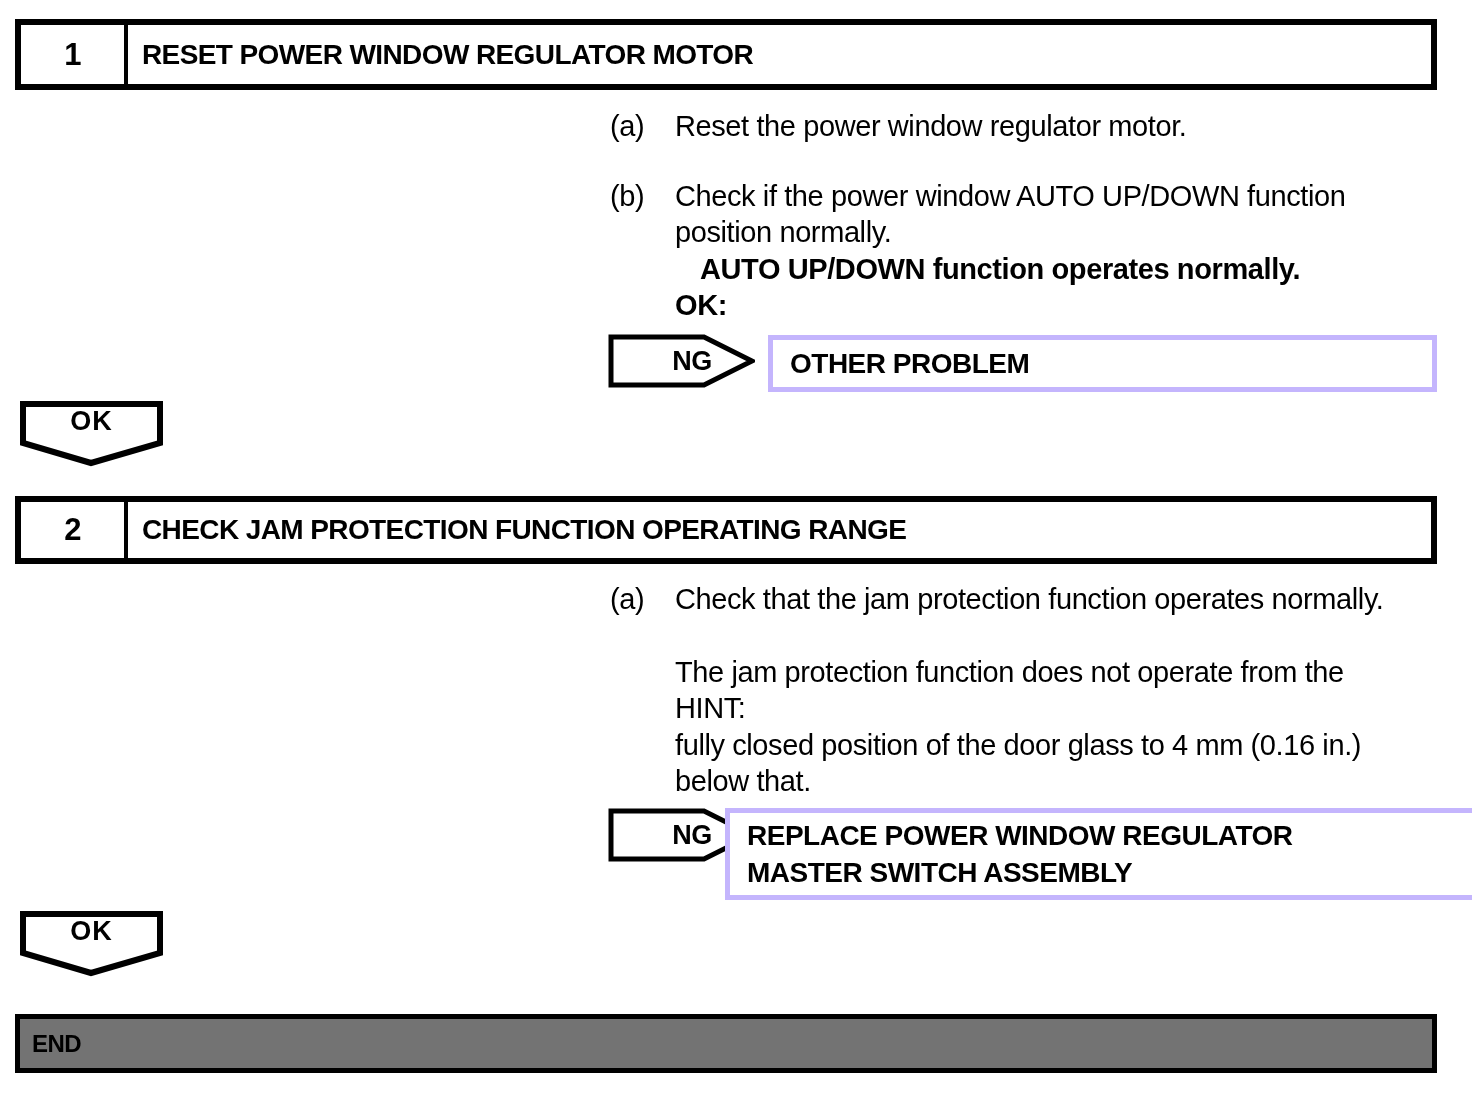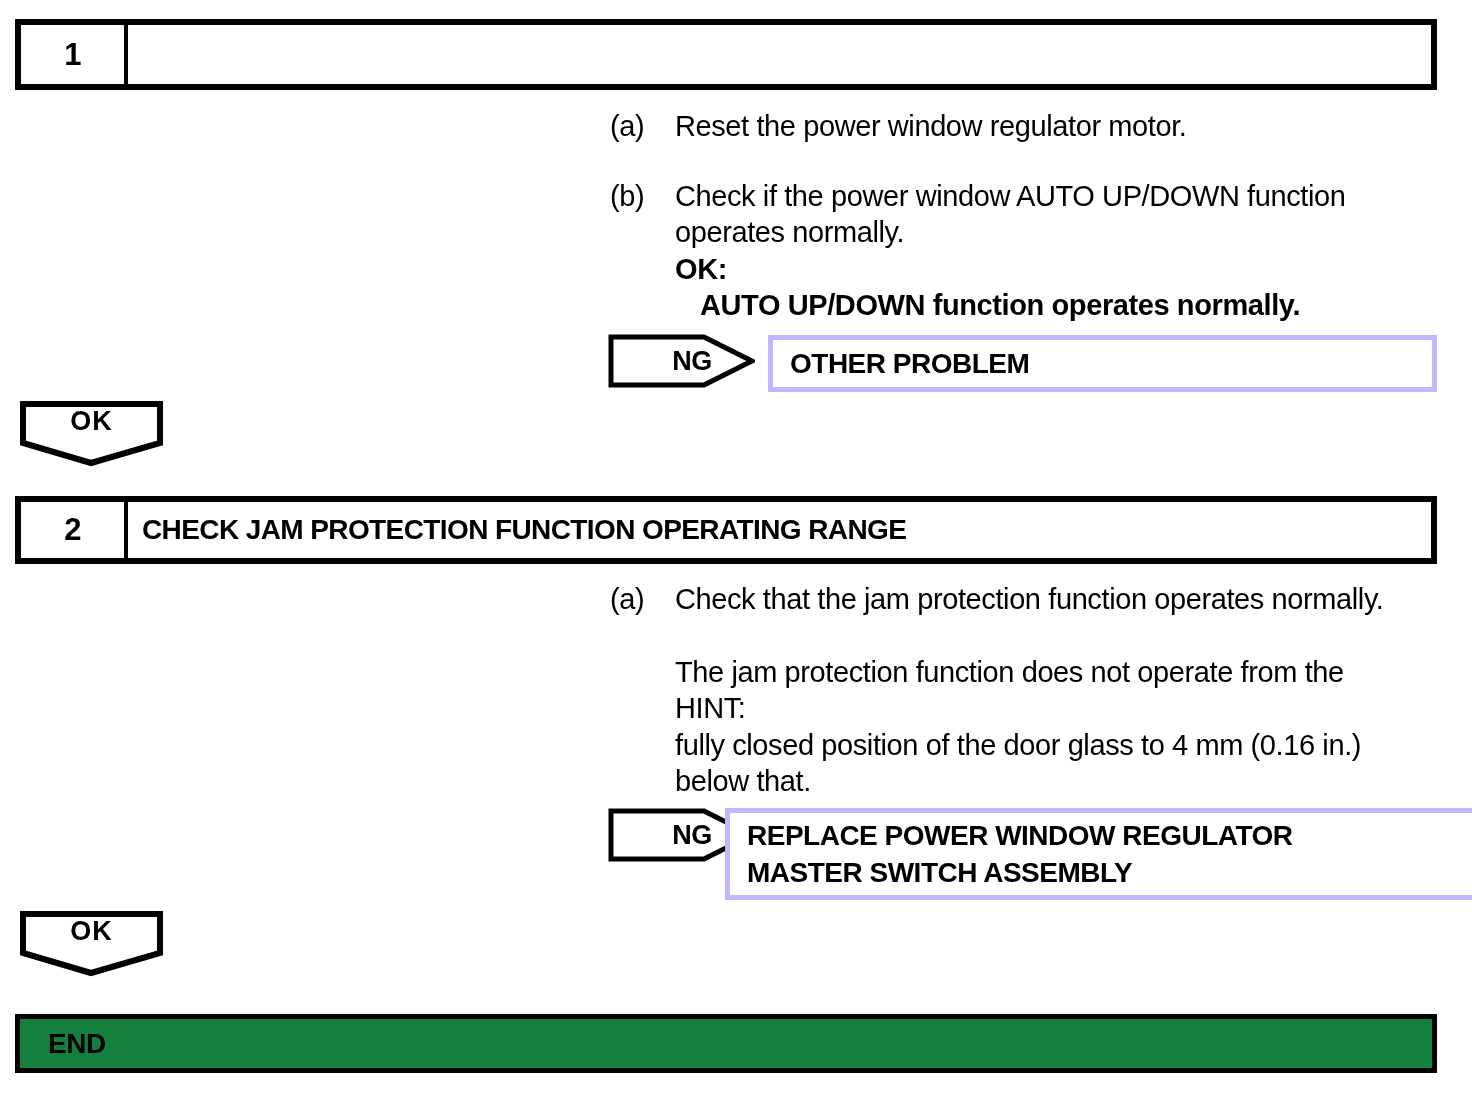--- a/index.html
+++ b/index.html
@@ -122,52 +122,53 @@
   }
   
   .end-box {
     position: absolute;
     left: 15px;
     top: 1014px;
     width: 1422px;
     height: 59px;
     border: 5px solid #000000;
     box-sizing: border-box;
-    background: #15803d;
-    display: flex;
-    align-items: center;
-    padding-left: 28px;
-    font-weight: bold;
-    font-size: 28px;
+    background: #737373;
+    display: flex;
+    align-items: center;
+    padding-left: 12px;
+    font-weight: bold;
+    font-size: 24px;
     letter-spacing: -0.5px;
   }
 </style>
 </head>
 <body>
 
 <div class="page">
 
   <div class="step-header" style="top:19px;">
     <div class="step-num">1</div>
+    <div class="step-title">RESET POWER WINDOW REGULATOR MOTOR</div>
   </div>
 
   <div class="inst-block" style="top:108px;">
     <div class="inst-row">
       <span class="inst-label">(a)</span>
       <div class="inst-text">
         <div>Reset the power window regulator motor.</div>
       </div>
     </div>
     <div class="inst-row" style="margin-top:33px;">
       <span class="inst-label">(b)</span>
       <div class="inst-text">
         <div>Check if the power window AUTO UP/DOWN function</div>
-        <div>operates normally.</div>
+        <div>position normally.</div>
+        <div class="bold indent">AUTO UP/DOWN function operates normally.</div>
         <div class="bold">OK:</div>
-        <div class="bold indent">AUTO UP/DOWN function operates normally.</div>
       </div>
     </div>
   </div>
 
   <div class="ng-tag" style="left:608px;top:334px;">
     <svg width="147" height="54" viewBox="0 0 147 54">
       <polygon points="3,3 96,3 144,27 96,51 3,51" fill="#ffffff" stroke="#000000" stroke-width="5" stroke-linejoin="miter"></polygon>
     </svg>
     <span class="tag-label">NG</span>
   </div>

